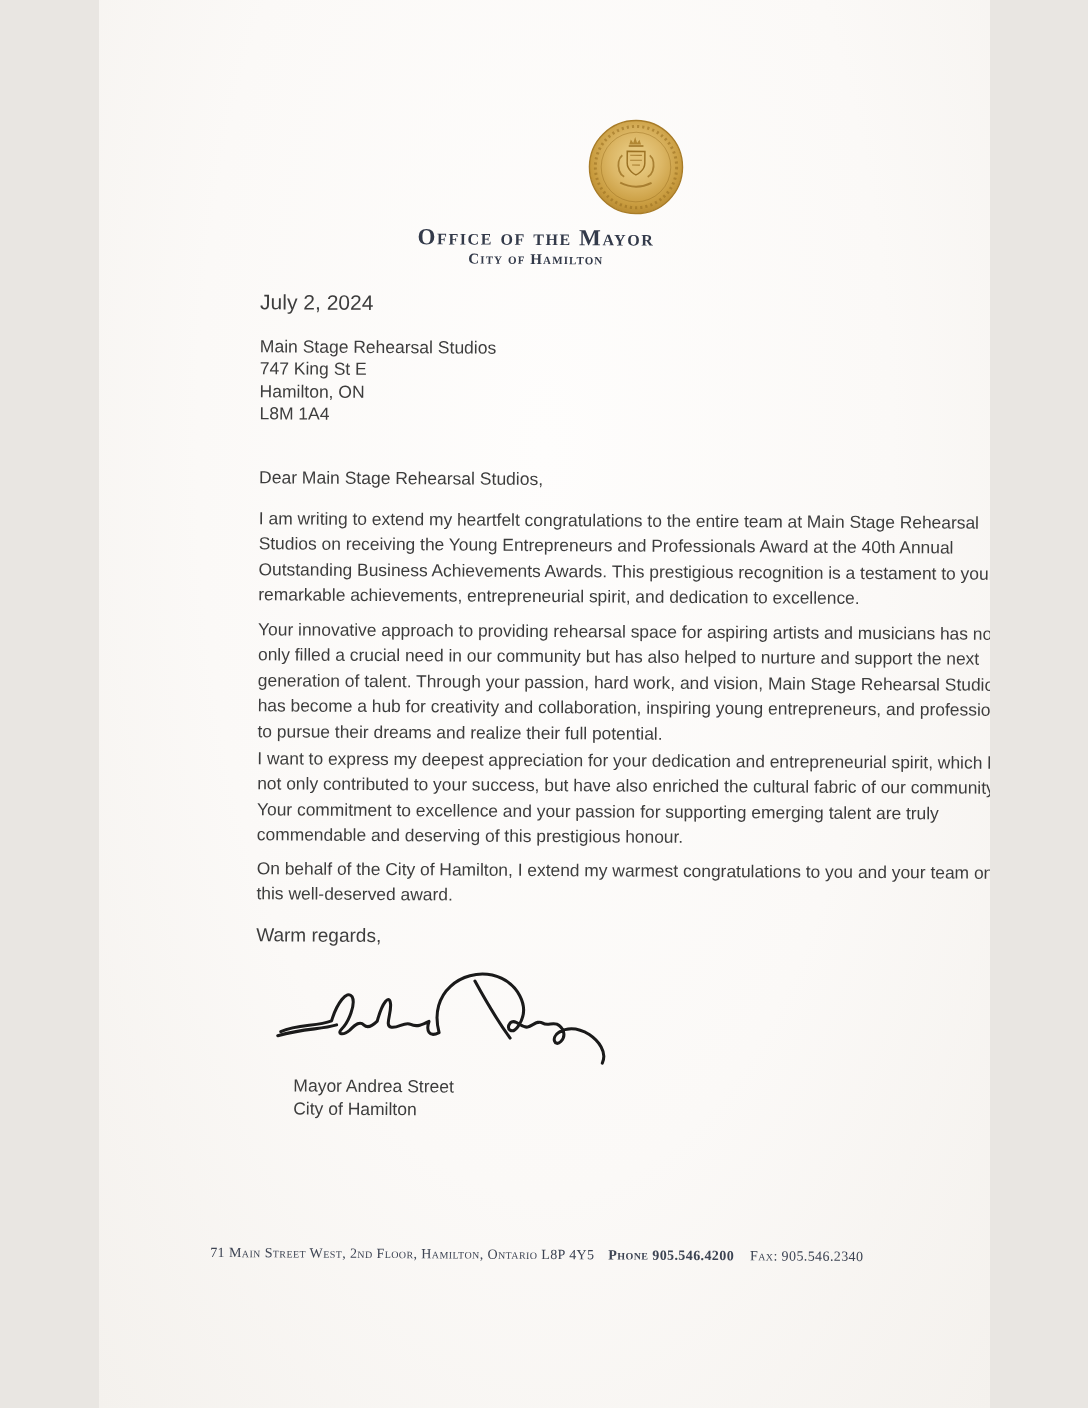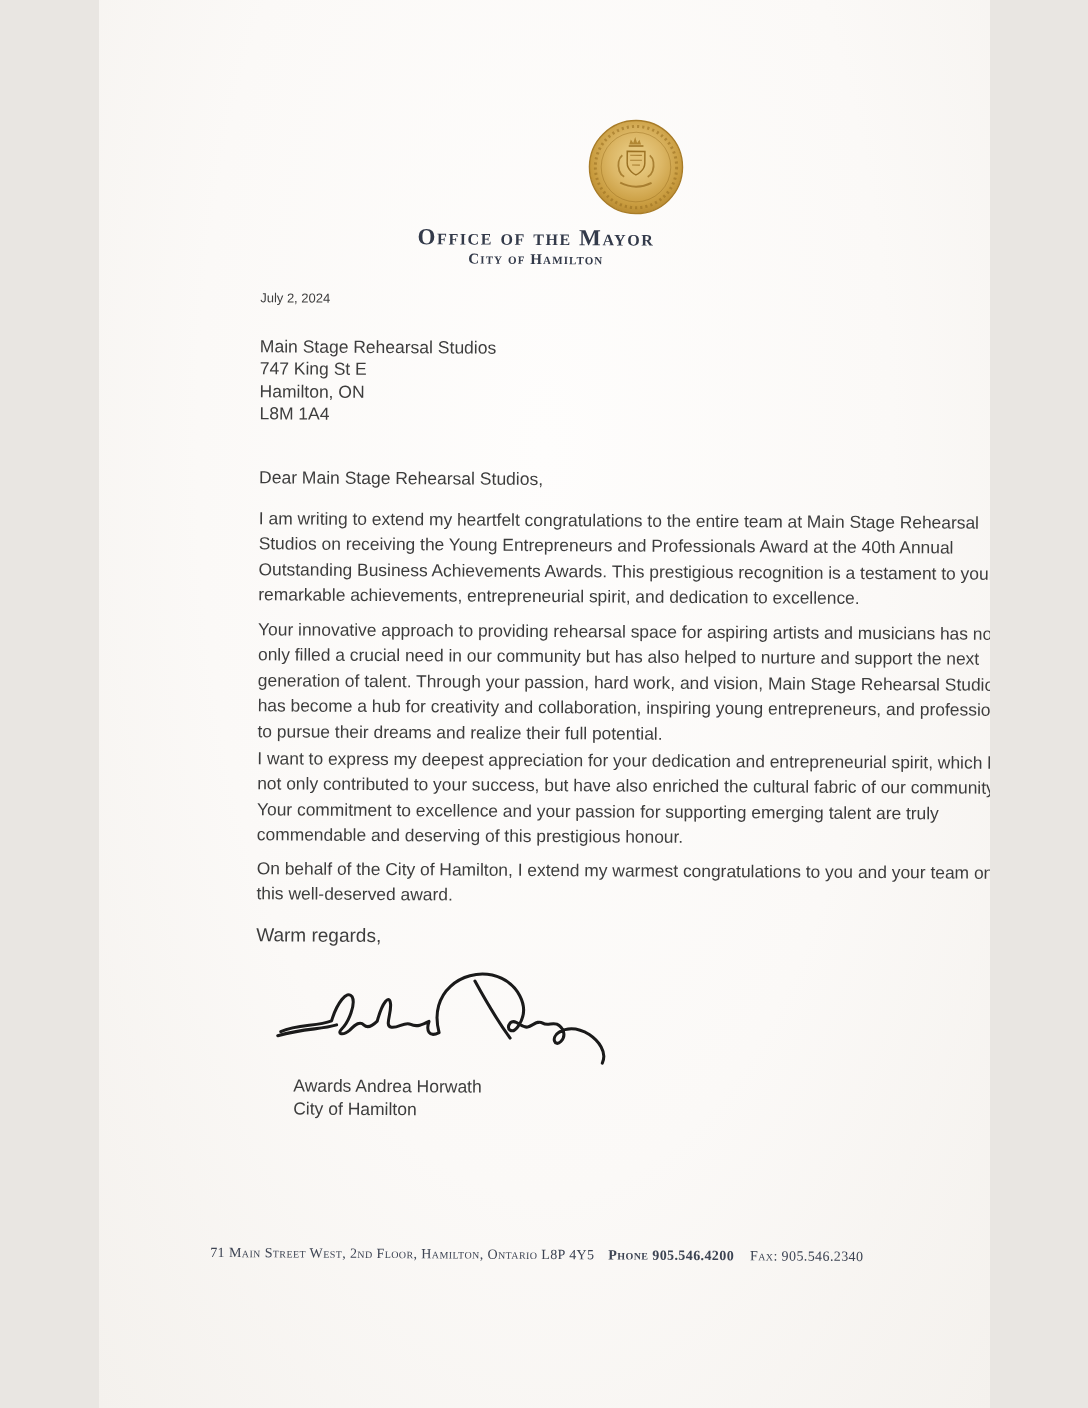--- a/index.html
+++ b/index.html
@@ -54,21 +54,21 @@
     font-weight: 600;
     font-size: 15px;
     letter-spacing: 1.1px;
     color: #333a4a;
   }
   
   .date {
     position: absolute;
     left: 163px;
     top: 292px;
-    font-size: 13px;
+    font-size: 21px;
   }
   .recipient {
     position: absolute;
     left: 163px;
     top: 337px;
     font-size: 17.5px;
     line-height: 22.4px;
   }
   .recipient div { white-space: nowrap; }
   .salutation {
@@ -203,21 +203,21 @@
                  C 283 62, 287 70, 281 76
                  C 275 82, 271 72, 279 67
                  C 289 61, 299 63, 309 69
                  C 318 75, 327 86, 322 97"></path>
         <path d="M196 17 C 206 35, 217 54, 231 73"></path>
         <path d="M2 72 C 30 64, 44 66, 60 61"></path>
       </g>
     </svg>
 
     <div class="signer">
-      <div>Awards Andrea Horwath</div>
+      <div>Mayor Andrea Street</div>
       <div>City of Hamilton</div>
     </div>
 
     <div class="footer">
       <span class="seg">71 Main Street West, 2nd Floor, Hamilton, Ontario L8P 4Y5</span>
       <span class="seg gap1">Phone 905.546.4200</span>
       <span class="seg gap2">Fax: 905.546.2340</span>
     </div>
 
   </div>

